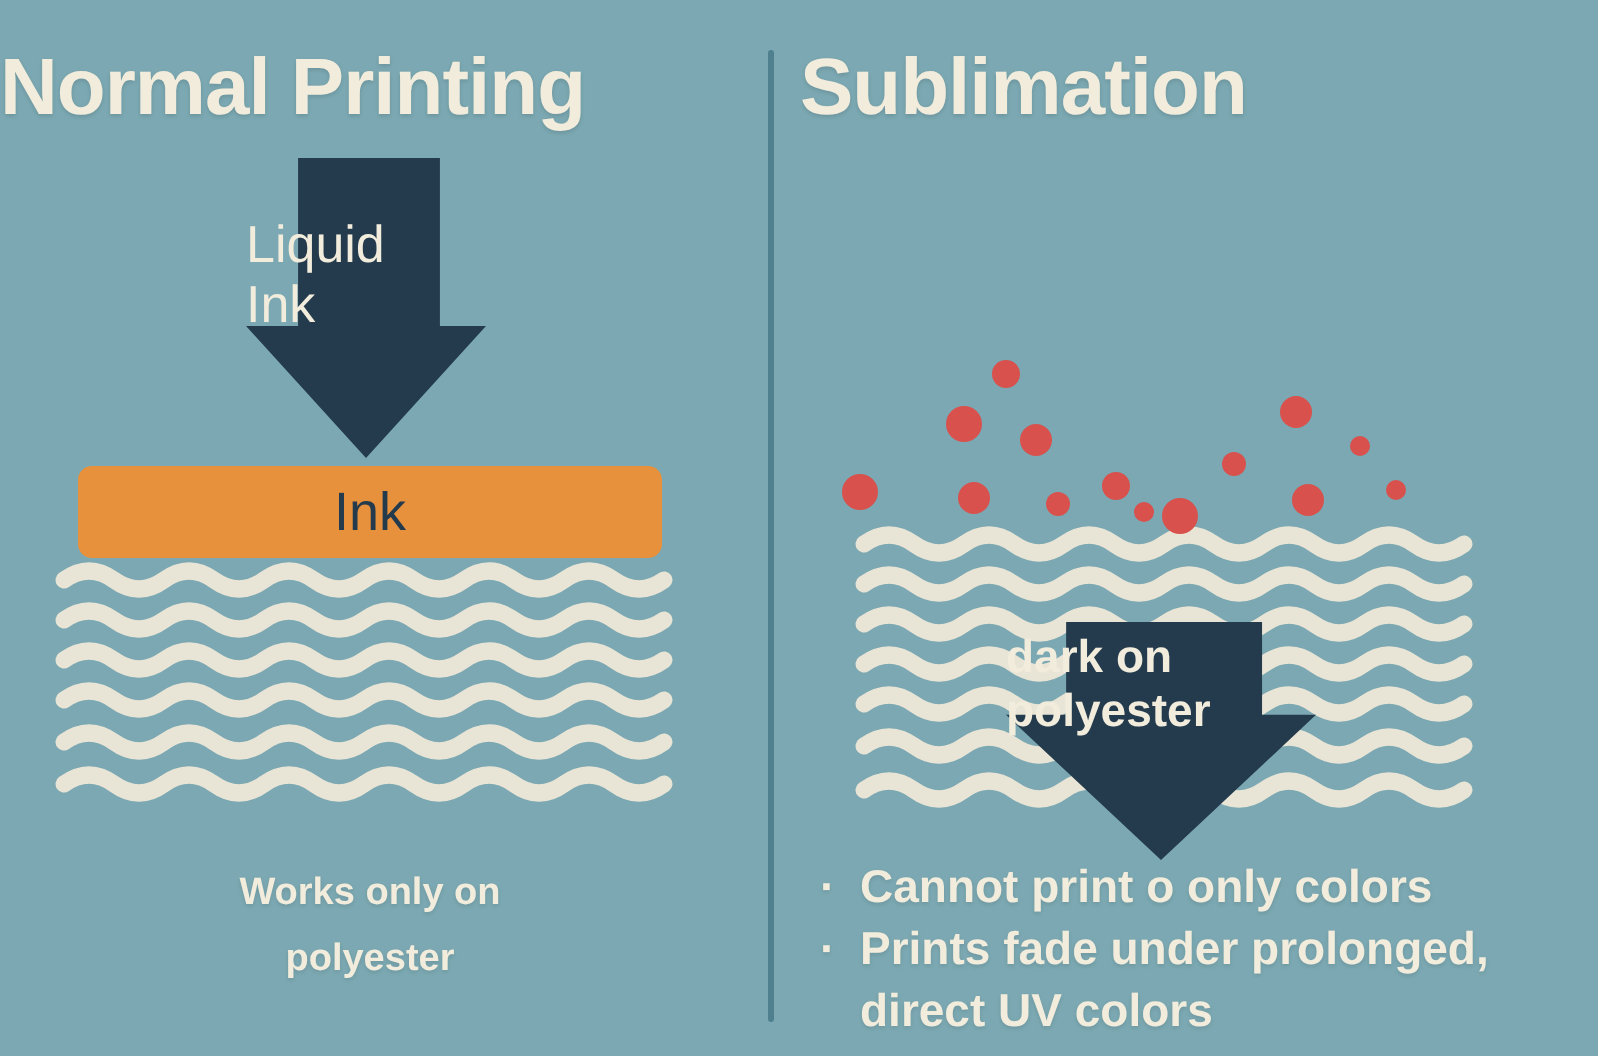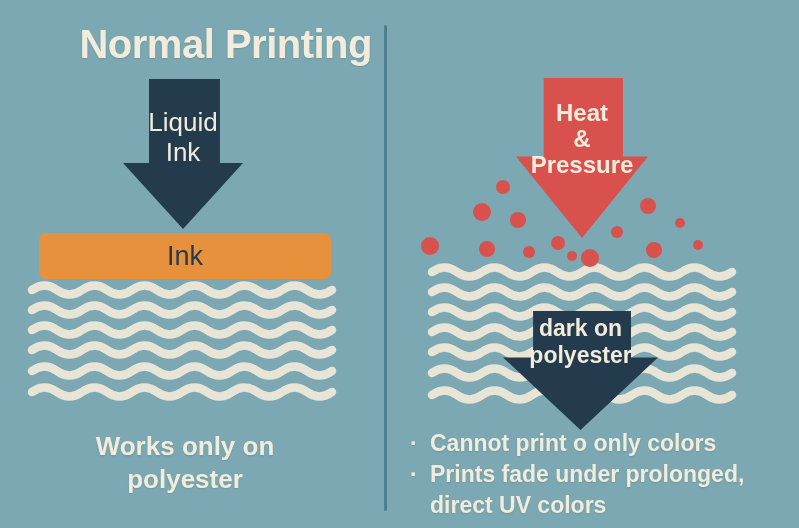--- a/index.html
+++ b/index.html
@@ -6,39 +6,39 @@
   body{font-family:"Liberation Sans", sans-serif;}
   #canvas{
     position:relative;
     width:799px;height:528px;
     background:var(--bg,#7ba8b2);
     overflow:hidden;
   }
   .title{
     position:absolute;
     top:22px;
-    text-align:right;
+    text-align:left;
     font-size:40px;
     font-weight:700;
     letter-spacing:-0.5px;
     color:var(--cream,#f1ecdc);
     text-shadow:0 1px 2px rgba(0,0,0,0.12);
   }
   #title-left{left:0;width:372px;}
   #title-right{left:400px;width:390px;}
   #divider{
     position:absolute;
     left:384px;top:25px;
     width:3px;height:486px;
     background:var(--divider,#4f8090);
     border-radius:2px;
   }
   .arrow{
     position:absolute;
-    text-align:center;
+    text-align:left;
   }
   .arrow-shape{
     position:absolute;
     left:0;top:0;width:100%;height:100%;
   }
   .arrow-text{
     position:relative;
     z-index:2;
     color:var(--cream,#f1ecdc);
     white-space:nowrap;
@@ -94,21 +94,21 @@
     z-index:3;pointer-events:none;
   }
   .particle{
     position:absolute;border-radius:50%;
     background:var(--red,#d8514d);
   }
   #caption-left{
     position:absolute;
     left:10px;top:430px;width:350px;
     text-align:center;
-    font-size:26px;line-height:33px;font-weight:700;
+    font-size:19px;line-height:33px;font-weight:700;
     color:var(--cream,#f1ecdc);
     text-shadow:0 1px 2px rgba(0,0,0,0.10);
   }
   #bullet-list{
     position:absolute;
     left:410px;top:428px;width:386px;
     color:var(--cream,#f1ecdc);
     font-size:23px;line-height:31px;font-weight:700;
     text-shadow:0 1px 2px rgba(0,0,0,0.10);
   }
@@ -119,20 +119,21 @@
   }
   .bullet-text{flex:1;}
 </style>
 </head>
 <body>
 
 <div id="canvas">
 
   <div id="title-left" class="title">Normal Printing</div>
 
+  <div id="title-right" class="title">Sublimation</div>
 
   <div id="divider"></div>
 
   <svg id="waves-svg" viewBox="0 0 799 528" xmlns="http://www.w3.org/2000/svg">
       <path d="M 32 290 q 12.5 -9 25 0 q 12.5 9 25 0 q 12.5 -9 25 0 q 12.5 9 25 0 q 12.5 -9 25 0 q 12.5 9 25 0 q 12.5 -9 25 0 q 12.5 9 25 0 q 12.5 -9 25 0 q 12.5 9 25 0 q 12.5 -9 25 0 q 12.5 9 25 0" fill="none" stroke="#e9e5d6" stroke-width="8.5" stroke-linecap="round"></path>
       <path d="M 32 310 q 12.5 -9 25 0 q 12.5 9 25 0 q 12.5 -9 25 0 q 12.5 9 25 0 q 12.5 -9 25 0 q 12.5 9 25 0 q 12.5 -9 25 0 q 12.5 9 25 0 q 12.5 -9 25 0 q 12.5 9 25 0 q 12.5 -9 25 0 q 12.5 9 25 0" fill="none" stroke="#e9e5d6" stroke-width="8.5" stroke-linecap="round"></path>
       <path d="M 32 330 q 12.5 -9 25 0 q 12.5 9 25 0 q 12.5 -9 25 0 q 12.5 9 25 0 q 12.5 -9 25 0 q 12.5 9 25 0 q 12.5 -9 25 0 q 12.5 9 25 0 q 12.5 -9 25 0 q 12.5 9 25 0 q 12.5 -9 25 0 q 12.5 9 25 0" fill="none" stroke="#e9e5d6" stroke-width="8.5" stroke-linecap="round"></path>
       <path d="M 32 350 q 12.5 -9 25 0 q 12.5 9 25 0 q 12.5 -9 25 0 q 12.5 9 25 0 q 12.5 -9 25 0 q 12.5 9 25 0 q 12.5 -9 25 0 q 12.5 9 25 0 q 12.5 -9 25 0 q 12.5 9 25 0 q 12.5 -9 25 0 q 12.5 9 25 0" fill="none" stroke="#e9e5d6" stroke-width="8.5" stroke-linecap="round"></path>
       <path d="M 32 371 q 12.5 -9 25 0 q 12.5 9 25 0 q 12.5 -9 25 0 q 12.5 9 25 0 q 12.5 -9 25 0 q 12.5 9 25 0 q 12.5 -9 25 0 q 12.5 9 25 0 q 12.5 -9 25 0 q 12.5 9 25 0 q 12.5 -9 25 0 q 12.5 9 25 0" fill="none" stroke="#e9e5d6" stroke-width="8.5" stroke-linecap="round"></path>
       <path d="M 32 392 q 12.5 -9 25 0 q 12.5 9 25 0 q 12.5 -9 25 0 q 12.5 9 25 0 q 12.5 -9 25 0 q 12.5 9 25 0 q 12.5 -9 25 0 q 12.5 9 25 0 q 12.5 -9 25 0 q 12.5 9 25 0 q 12.5 -9 25 0 q 12.5 9 25 0" fill="none" stroke="#e9e5d6" stroke-width="8.5" stroke-linecap="round"></path>
@@ -155,28 +156,20 @@
 
   <div id="ink-bar">
     <span id="ink-bar-label">Ink</span>
   </div>
 
   <div id="caption-left">
     <div>Works only on</div>
     <div>polyester</div>
   </div>
 
-  <div id="arrow-heat" class="arrow">
-    <div class="arrow-shape"></div>
-    <div class="arrow-text">
-      <div>Heat</div>
-      <div>&amp;</div>
-      <div>Pressure</div>
-    </div>
-  </div>
 
   <div id="particles">
       <div class="particle" style="left: 496px; top: 180px; height: 14px; width: 14px;"></div>
       <div class="particle" style="left: 473px; top: 203px; height: 18px; width: 18px;"></div>
       <div class="particle" style="left: 510px; top: 212px; height: 16px; width: 16px;"></div>
       <div class="particle" style="left: 421px; top: 237px; height: 18px; width: 18px;"></div>
       <div class="particle" style="left: 479px; top: 241px; height: 16px; width: 16px;"></div>
       <div class="particle" style="left: 523px; top: 246px; height: 12px; width: 12px;"></div>
       <div class="particle" style="left: 551px; top: 236px; height: 14px; width: 14px;"></div>
       <div class="particle" style="left: 567px; top: 251px; height: 10px; width: 10px;"></div>

